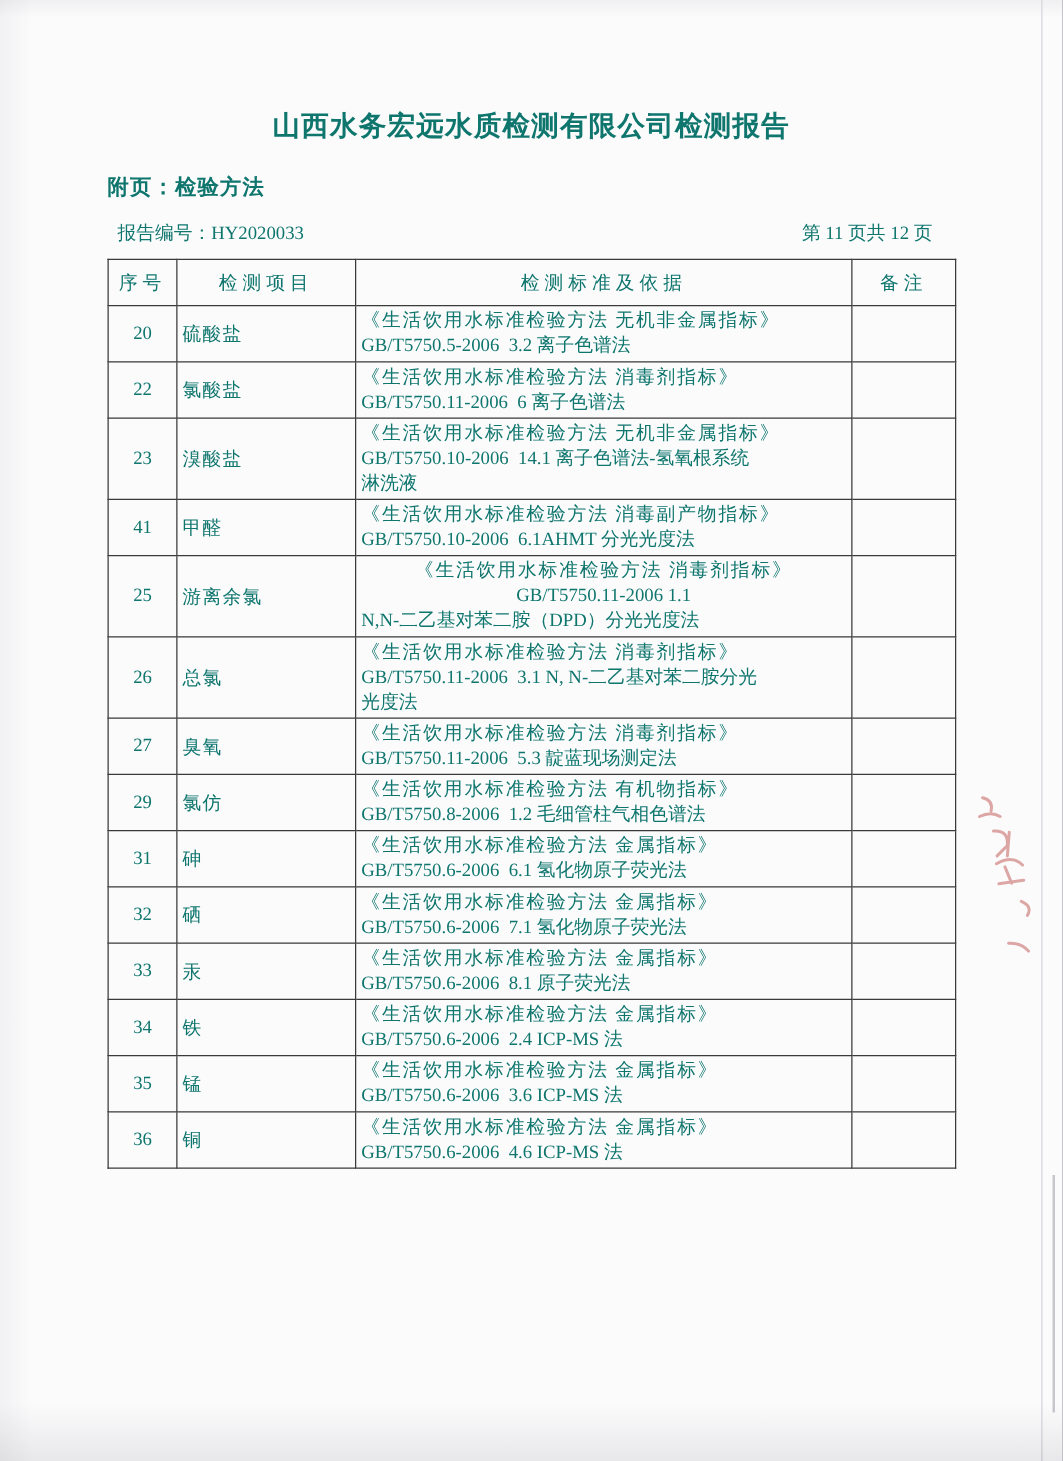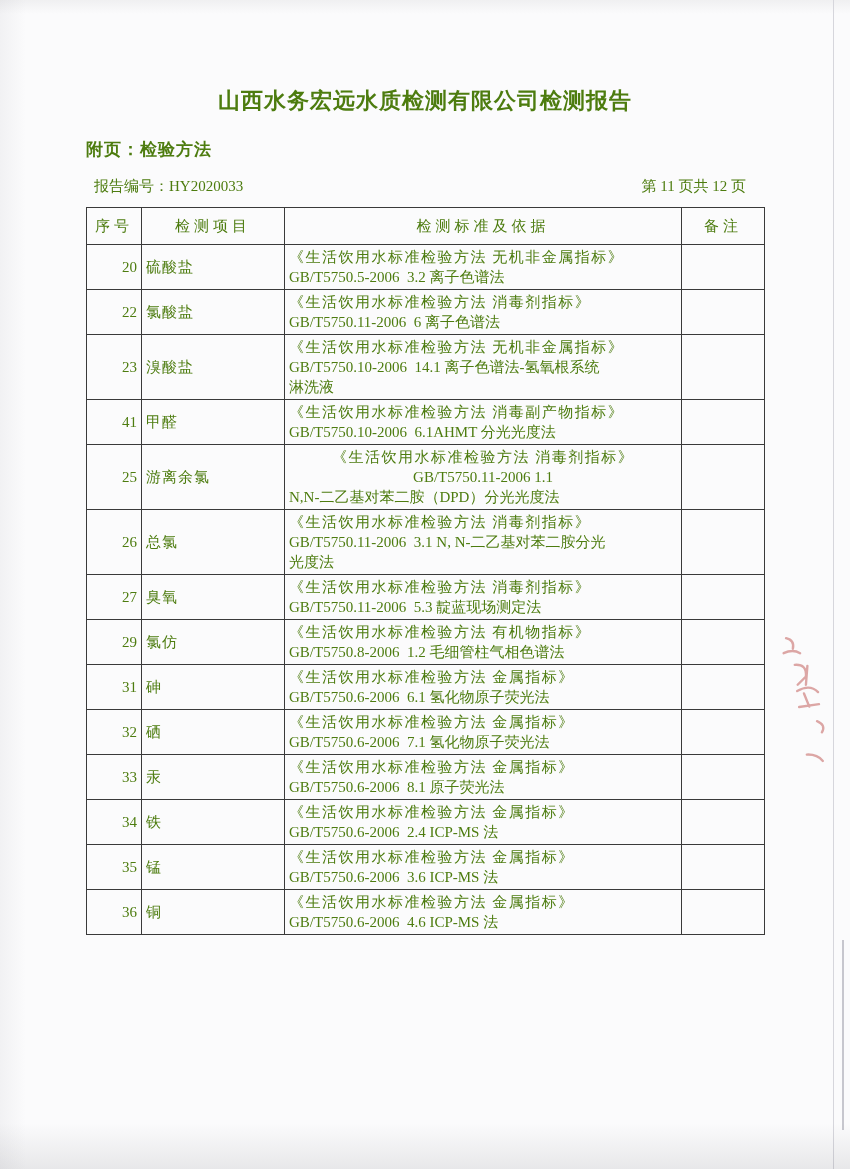--- a/index.html
+++ b/index.html
@@ -3,21 +3,21 @@
 <meta charset="utf-8">
 <style>
   html,body{margin:0;padding:0;background:#9a9aa0;}
   .paper{
     position:relative;
     width:850px;height:1169px;
     margin:0 auto;
     background:#fbfbfc;
     overflow:hidden;
     font-family:"Liberation Serif","DejaVu Serif",serif;
-    color:#4d7c0f;
+    color:#0f766e;
   }
   
   .edge-line-right{position:absolute;top:0;left:833px;width:1px;height:100%;background:#d6d6dc;}
   .edge-line-right2{position:absolute;top:940px;left:842px;width:2px;height:190px;background:#c7c7ce;}
   .bottom-shade{position:absolute;left:0;bottom:0;width:100%;height:46px;
     background:linear-gradient(to bottom,rgba(0,0,0,0),rgba(60,60,70,0.10));}
   .top-shade{position:absolute;left:0;top:0;width:100%;height:14px;
     background:linear-gradient(to bottom,rgba(60,60,70,0.06),rgba(0,0,0,0));}
   .left-shade{position:absolute;left:0;top:0;width:26px;height:100%;
     background:linear-gradient(to right,rgba(60,60,80,0.05),rgba(0,0,0,0));}
@@ -42,21 +42,21 @@
   }
   .methods-table th,.methods-table td{
     border:1px solid #3a3a3a;
     vertical-align:middle;
     font-size:15px;
     padding:2px 4px;
   }
   .methods-table th{
     height:32px;font-weight:normal;letter-spacing:4px;text-align:center;
   }
-  .c-no{text-align:right;}
+  .c-no{text-align:center;}
   .c-item{text-align:left;letter-spacing:1px;}
   .c-std{text-align:left;padding-left:7px;padding-right:4px;}
   .std-line{line-height:20px;white-space:pre-wrap;}
   .std-line.l1{letter-spacing:1.5px;}
   tr.center-std .std-line{text-align:center;}
   tr.center-std .std-line:last-child{text-align:left;}
 
   .stamp{position:absolute;top:626px;left:782px;width:58px;height:150px;
     opacity:.45;transform:rotate(-14deg);}
 </style>

